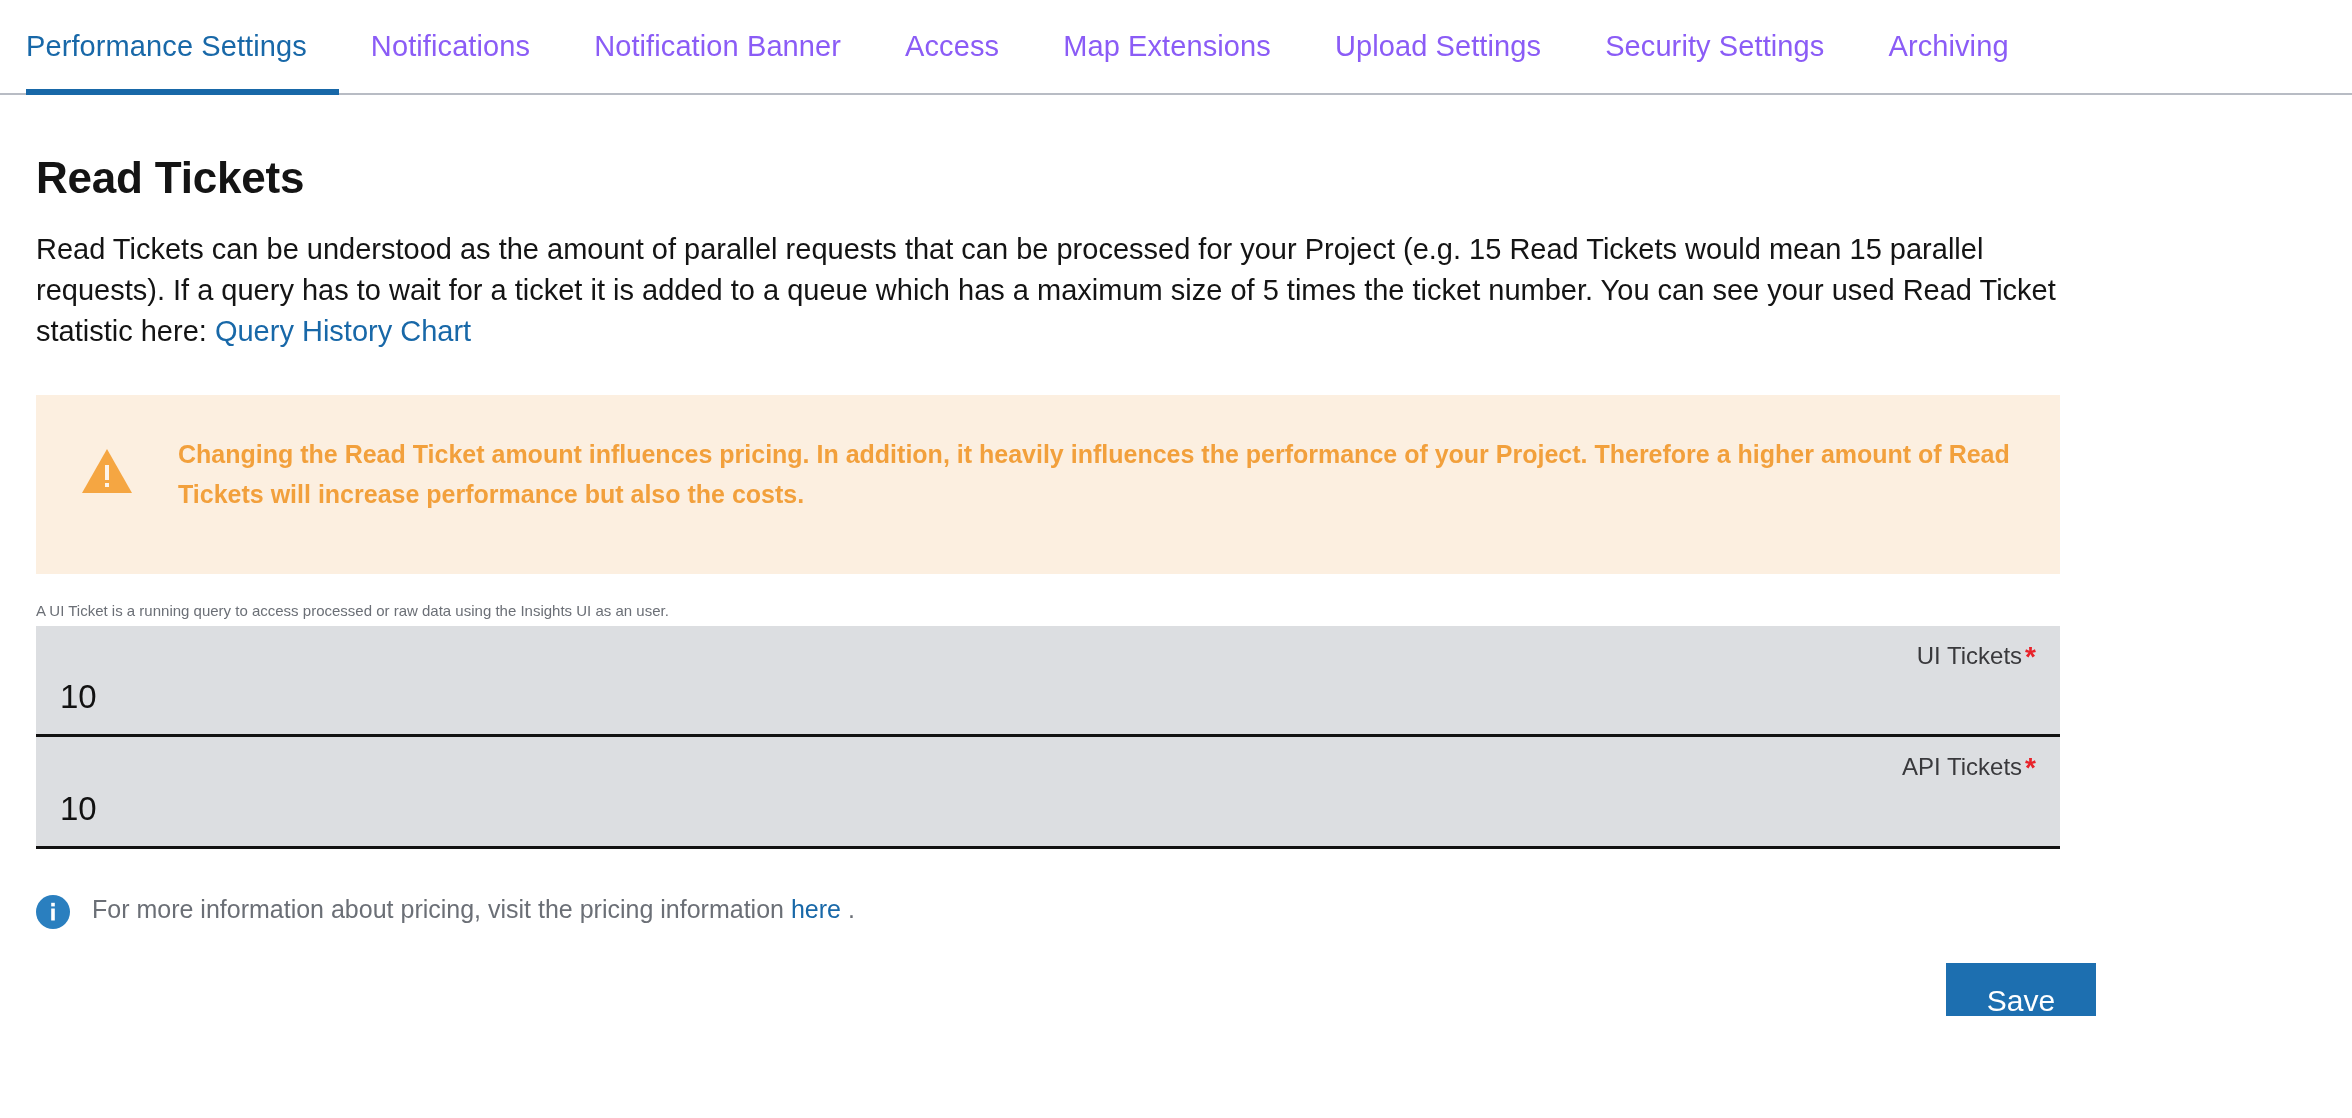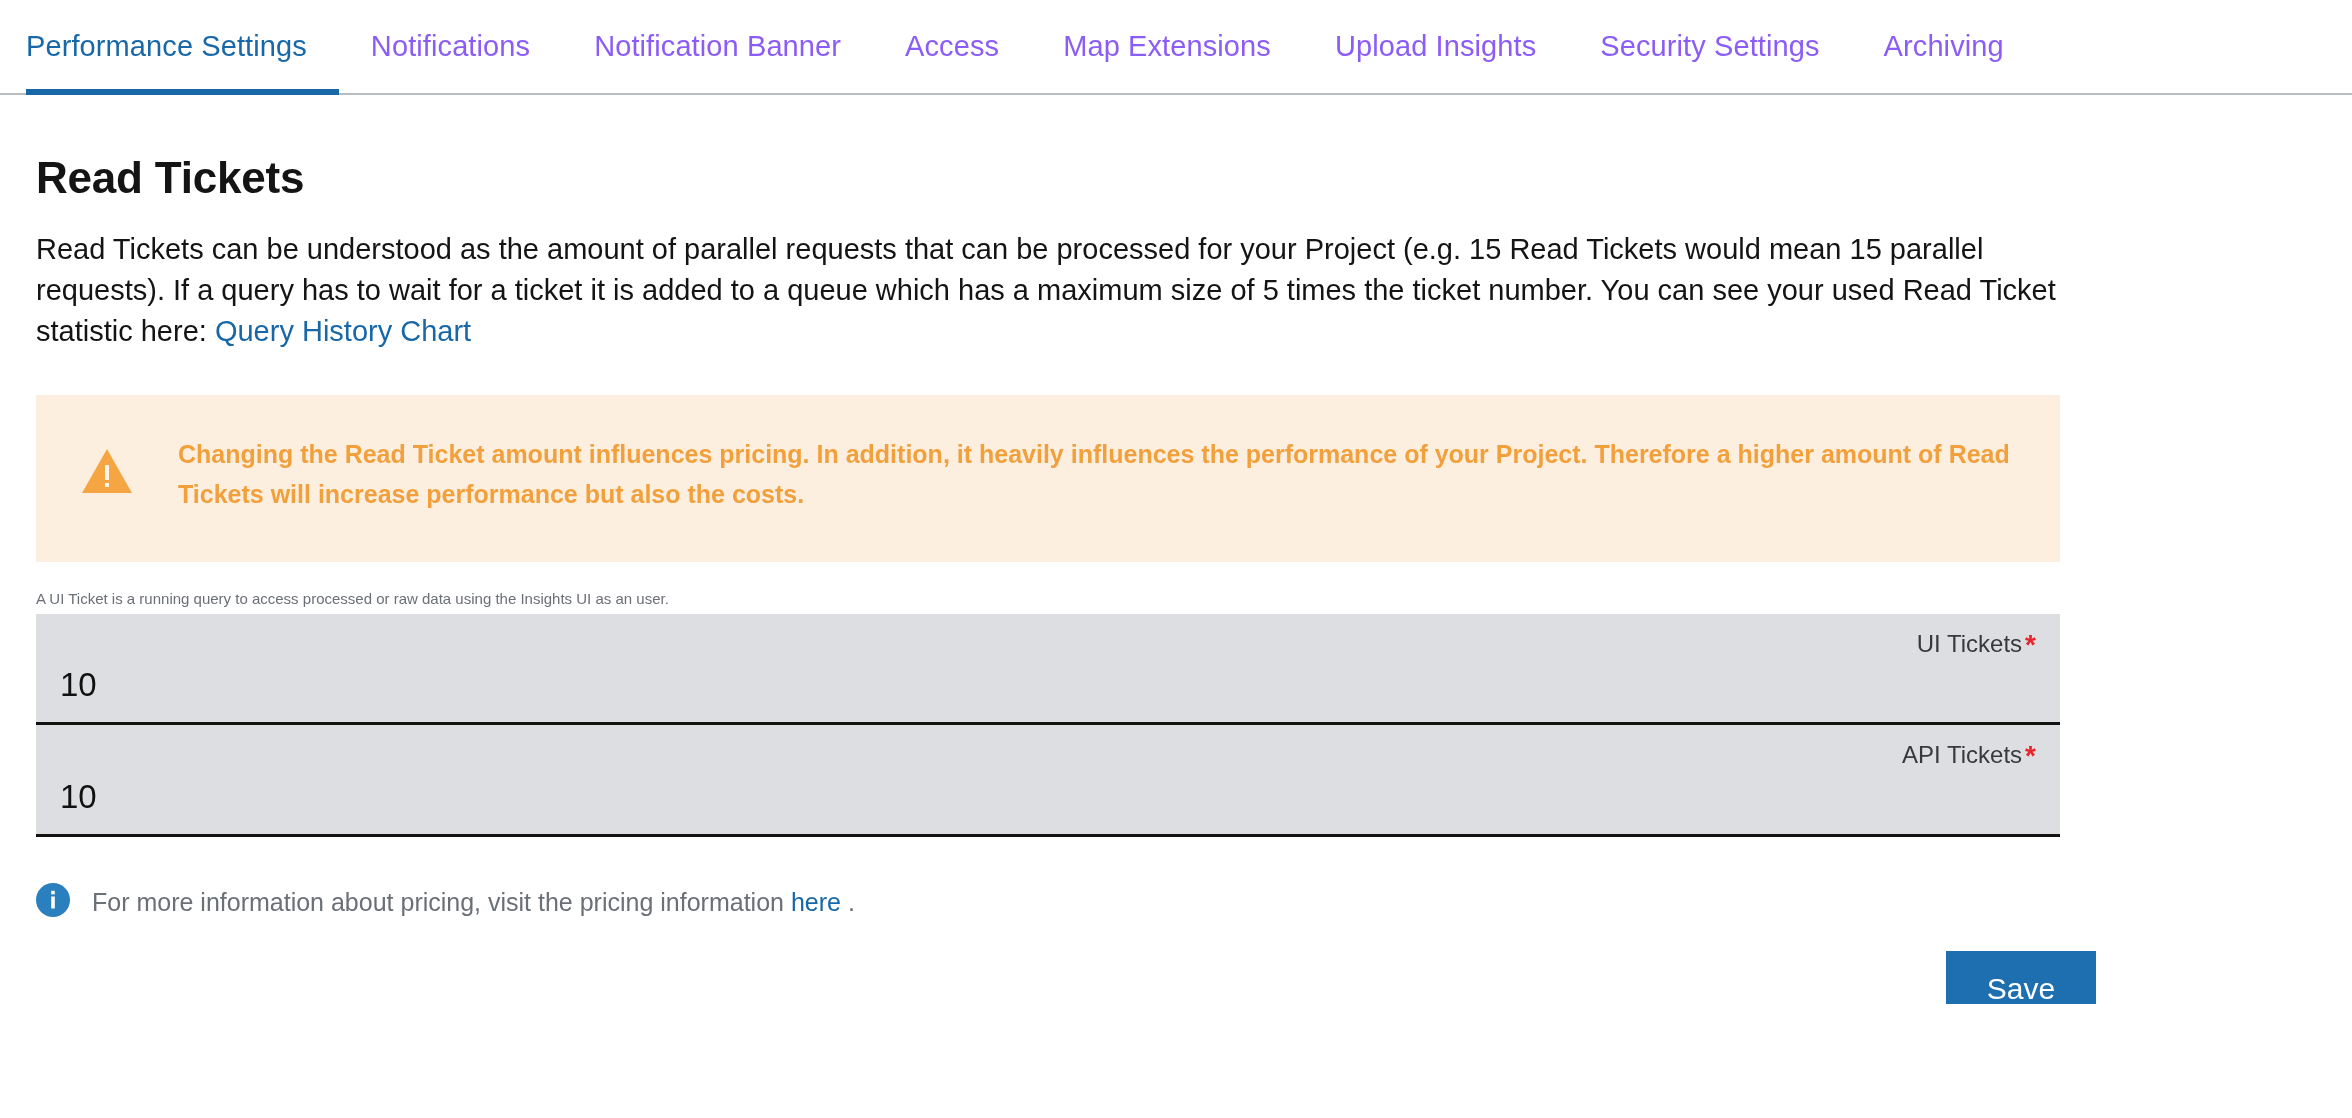--- a/index.html
+++ b/index.html
@@ -78,21 +78,21 @@
   }
 
   
   .warning {
     margin-top: 42px;
     width: 2024px;
     box-sizing: border-box;
     background: #fcefe0;
     display: flex;
     align-items: flex-start;
-    padding: 32px 34px 48px 34px;
+    padding: 32px 34px 60px 34px;
     min-height: 140px;
   }
   .warn-icon {
     flex: 0 0 auto;
     width: 54px;
     height: 54px;
     margin-top: 18px;
     margin-left: 10px;
   }
   .warn-text {
@@ -135,21 +135,21 @@
   .field-value {
     font-size: 33px;
     color: #111111;
     margin-top: 6px;
     line-height: 1.15;
   }
 
   
   .inforow {
     display: flex;
-    align-items: flex-end;
+    align-items: flex-start;
     margin-top: 46px;
   }
   .info-icon {
     width: 34px;
     height: 34px;
     flex: 0 0 auto;
   }
   .info-text {
     margin-left: 22px;
     font-size: 25px;
@@ -194,21 +194,21 @@
   <div class="tab">
     <span>Notification Banner</span>
   </div>
   <div class="tab">
     <span>Access</span>
   </div>
   <div class="tab">
     <span>Map Extensions</span>
   </div>
   <div class="tab">
-    <span>Upload Insights</span>
+    <span>Upload Settings</span>
   </div>
   <div class="tab">
     <span>Security Settings</span>
   </div>
   <div class="tab">
     <span>Archiving</span>
   </div>
 </div>
 
 <div class="content">

